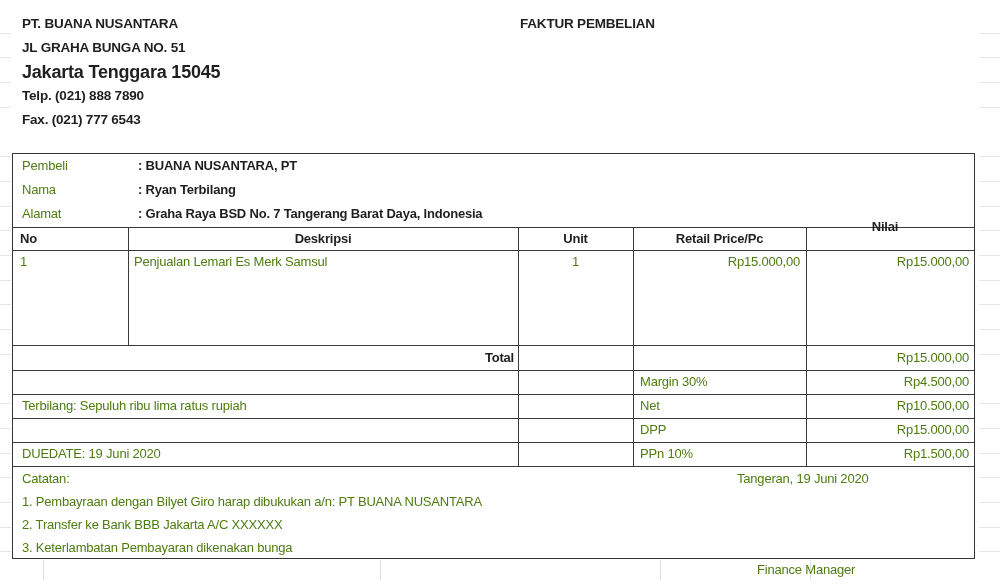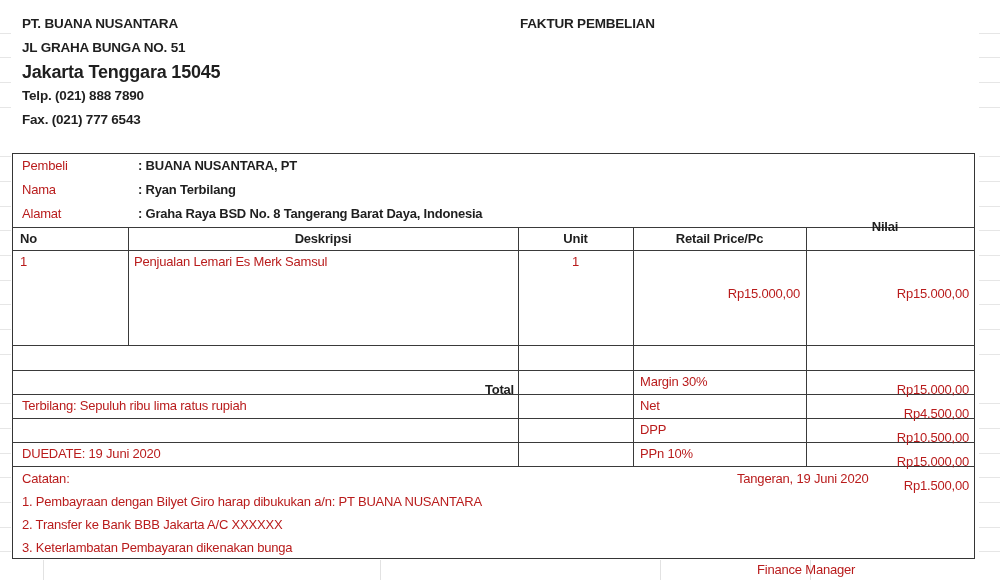--- a/index.html
+++ b/index.html
@@ -7,26 +7,26 @@
     position:relative;
     width:1000px;height:584px;
     background:#ffffff;
     font-family:"Liberation Sans", sans-serif;
     letter-spacing:-0.2px;
     overflow:hidden;
   }
   .txt{
     position:absolute;
     font-size:13px;
-    color:#b91c1c;
+    color:#4d7c0f;
     line-height:24px;
     white-space:nowrap;
   }
   .bold{font-weight:700;color:#1f1f1f;}
-  .right{text-align:right;margin-top:32px;}
+  .right{text-align:right;}
   .center{text-align:center;}
   
   .tbox{
     position:absolute;
     left:12px;top:153px;width:963px;height:406px;
     border:1.5px solid #353535;
     box-sizing:border-box;
     background:transparent;
   }
   .hline{position:absolute;height:1px;background:#3a3a3a;}
@@ -75,21 +75,21 @@
   <div class="vline" style="left:128px;top:227px;height:118px;"></div>
   <div class="vline" style="left:518px;top:227px;height:239px;"></div>
   <div class="vline" style="left:633px;top:227px;height:239px;"></div>
   <div class="vline" style="left:806px;top:227px;height:239px;"></div>
 
   <div class="txt" style="left:22px;top:154px;">Pembeli</div>
   <div class="txt bold" style="left:138px;top:154px;">: BUANA NUSANTARA, PT</div>
   <div class="txt" style="left:22px;top:178px;">Nama</div>
   <div class="txt bold" style="left:138px;top:178px;">: Ryan Terbilang</div>
   <div class="txt" style="left:22px;top:202px;">Alamat</div>
-  <div class="txt bold" style="left:138px;top:202px;">: Graha Raya BSD No. 8 Tangerang Barat Daya, Indonesia</div>
+  <div class="txt bold" style="left:138px;top:202px;">: Graha Raya BSD No. 7 Tangerang Barat Daya, Indonesia</div>
 
   <div class="txt bold" style="left:20px;top:227px;line-height:23px;">No</div>
   <div class="txt bold center" style="left:128px;top:227px;width:390px;line-height:23px;">Deskripsi</div>
   <div class="txt bold center" style="left:518px;top:227px;width:115px;line-height:23px;">Unit</div>
   <div class="txt bold center" style="left:633px;top:227px;width:173px;line-height:23px;">Retail Price/Pc</div>
   <div class="txt bold center" style="left:806px;top:215px;width:158px;line-height:23px;">Nilai</div>
 
   <div class="txt" style="left:20px;top:252px;line-height:20px;">1</div>
   <div class="txt" style="left:134px;top:252px;line-height:20px;">Penjualan Lemari Es Merk Samsul</div>
   <div class="txt center" style="left:518px;top:252px;width:115px;line-height:20px;">1</div>

